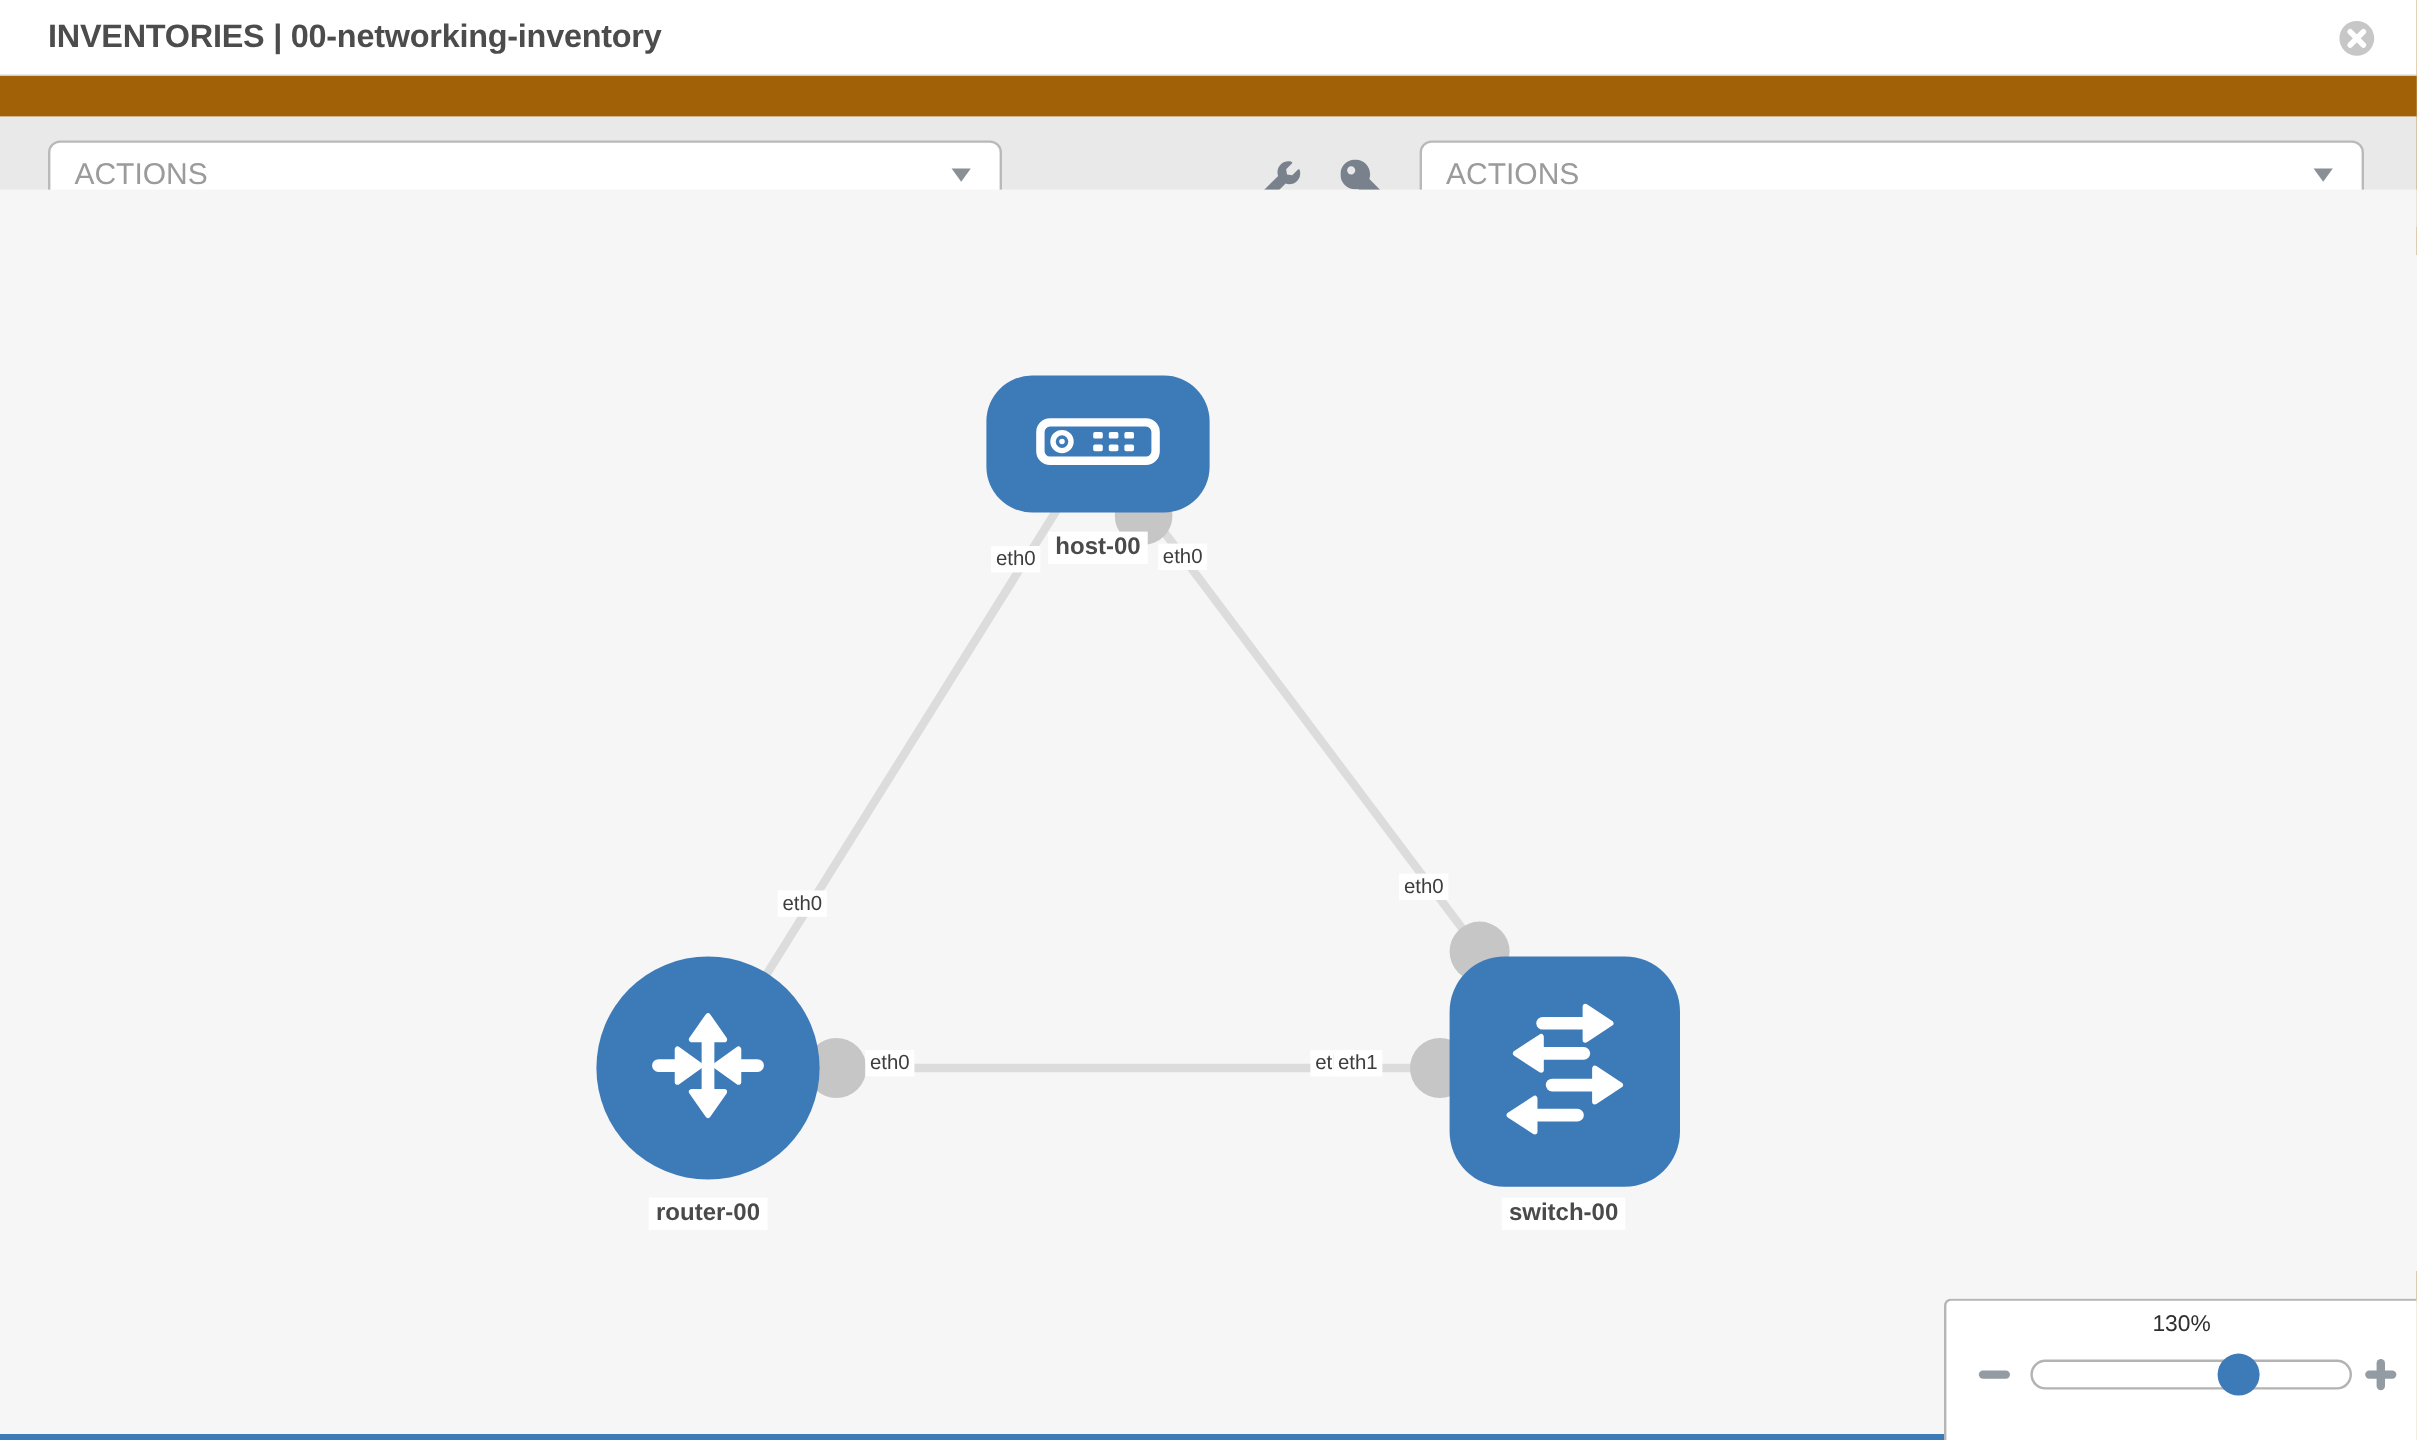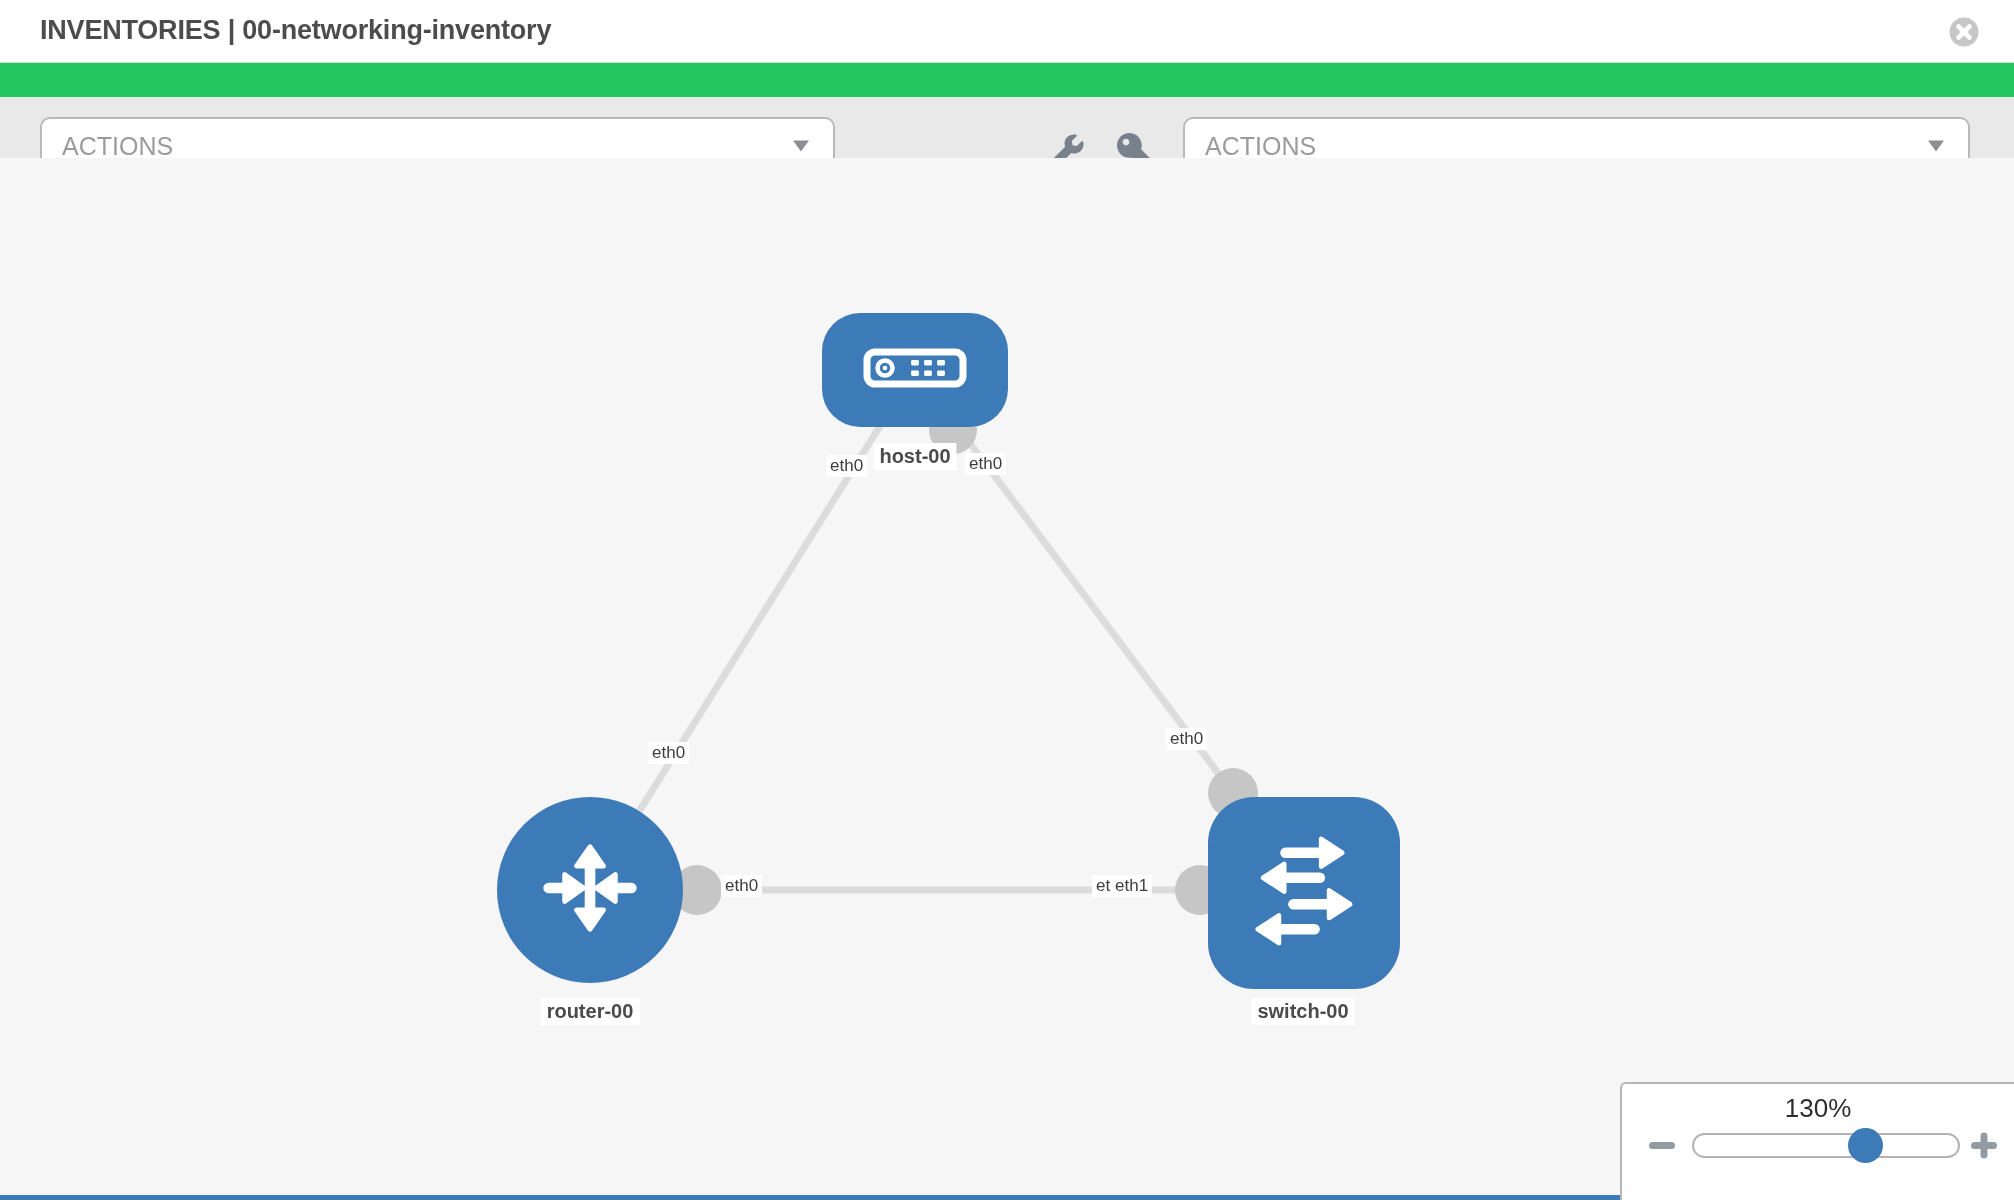--- a/index.html
+++ b/index.html
@@ -1,17 +1,17 @@
 <!DOCTYPE html>
 <html><head>
 <meta charset="utf-8">
 <style>
   * { margin:0; padding:0; box-sizing:border-box; }
   body { font-family:"Liberation Sans", sans-serif; }
-  .screen { position:relative; width:2014px; height:1200px; background:#22c55e; overflow:hidden; }
+  .screen { position:relative; width:2014px; height:1200px; background:#a16207; overflow:hidden; }
 
   
   .header { position:absolute; top:0; left:0; right:0; height:63px; background:#ffffff; border-bottom:1px solid #d9d9d9; }
   .page-title { position:absolute; left:40px; top:15px; font-size:27px; font-weight:bold; color:#4c4c4c; letter-spacing:-0.2px; }
   .close-btn { position:absolute; right:34px; top:16px; width:32px; height:32px; cursor:pointer; border:none; background:transparent; }
 
   
   .toolbar { position:absolute; top:64px; left:0; right:0; height:92px; background:#e9e9e9; border-bottom:2px solid #c8c8c8;margin-top:33px; }
   .dd { position:absolute; top:20px; height:58px; background:#fff; border:2px solid #b9b9b9; border-radius:10px; cursor:pointer; }
   .dd-actions { left:40px; width:795px; }
@@ -44,21 +44,21 @@
   .if-host-right { left:965px; top:295px; }
   .if-router-top { left:648px; top:584px; }
   .if-switch-top { left:1166px; top:570px; }
   .if-router-right { left:721px; top:717px; }
   .if-switch-left-back { left:1092px; top:717px; z-index:1; }
   .if-switch-left-front { left:1111px; top:717px; z-index:2;text-align:center; }
 
   
   .zoom-panel { position:absolute; left:1620px; top:1082px; width:394px; height:118px; background:#ffffff;
                 border-top:2px solid #b5b5b5; border-left:2px solid #b5b5b5; border-radius:6px 0 0 0; }
-  .zoom-level { position:absolute; top:9px; left:0; width:100%; text-align:center; font-size:26px; color:#2f2f2f; }
+  .zoom-level { position:absolute; top:9px; left:0; width:100%; text-align:center; font-size:19px; color:#2f2f2f; }
   .zoom-minus { position:absolute; left:22px; top:43px; background:transparent; border:none; cursor:pointer; }
   .zoom-plus { position:absolute; left:344px; top:43px; background:transparent; border:none; cursor:pointer; }
   .zoom-track { position:absolute; left:70px; top:49px; width:268px; height:25px; background:#fff;
                 border:2px solid #b3b3b3; border-radius:13px; cursor:pointer; }
   .zoom-thumb { position:absolute; left:226px; top:44px; width:35px; height:35px; border-radius:50%; background:#3d7ab8; cursor:grab; }
 
   .bottom-bar { position:absolute; left:0; top:1195px; width:1620px; height:5px; background:#3d7ab8; }
 </style>
 </head>
 <body>

